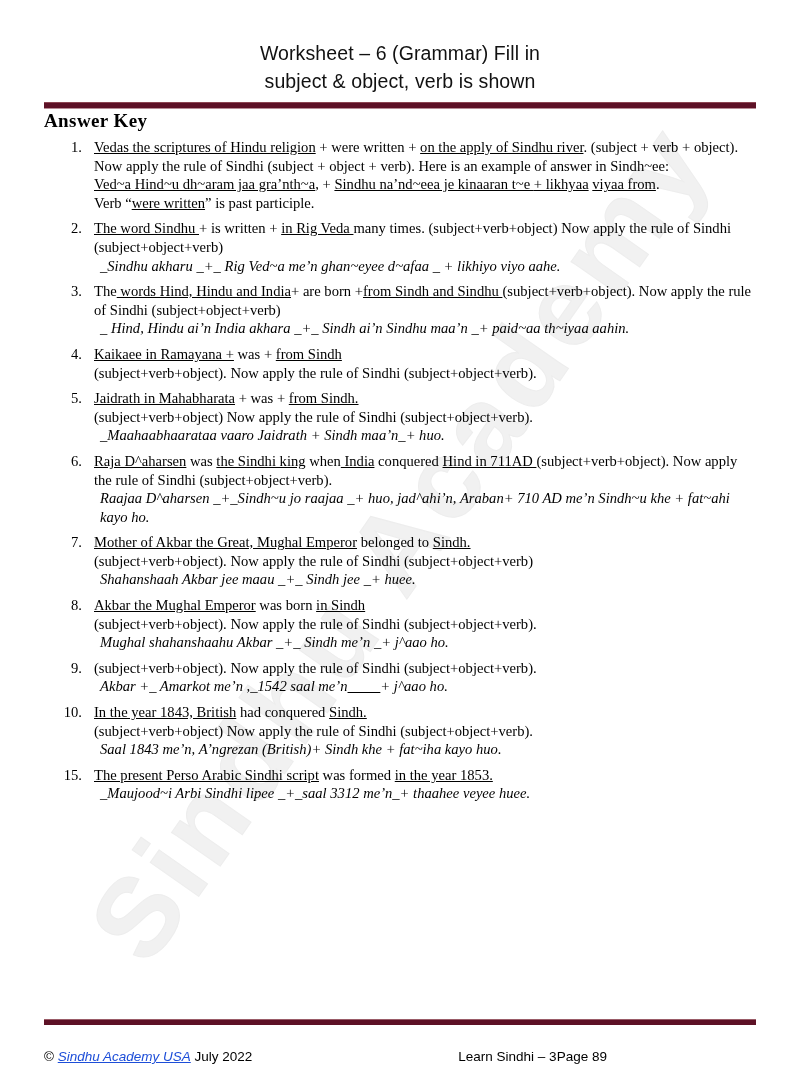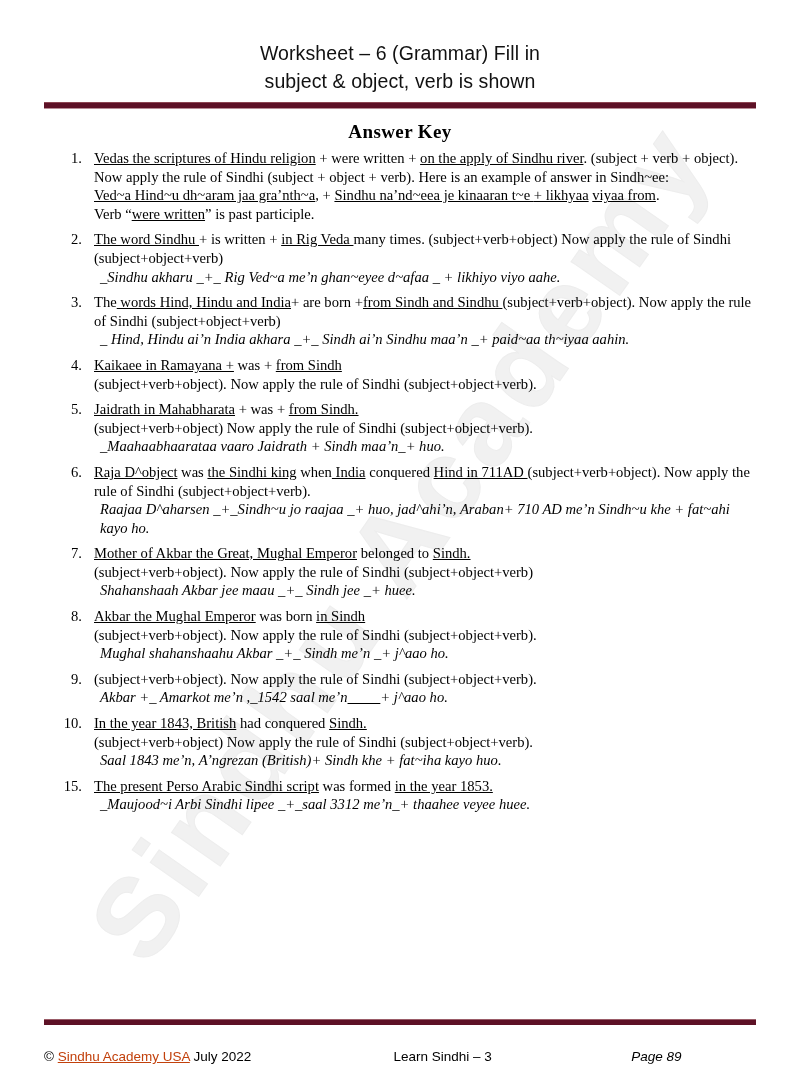--- a/index.html
+++ b/index.html
@@ -66,26 +66,25 @@
   .header-rule {
     margin-top: 7px;
     height: 5px;
     border-top: 1px solid #8c4552;
     background: #5d1126;
     box-shadow: 0 1px 0 #b78c95;
   }
 
   
   .answer-key {
-    margin-top: 13px;
+    margin-top: 2px;
     font-family: "Liberation Serif", serif;
     font-weight: bold;
     font-size: 19px;
     letter-spacing: 0.4px;
-    text-align: center;
   }
 
   
   ol.qlist {
     list-style: none;
     margin: 6px 0 0 0;
     padding: 0;
   }
   ol.qlist > li {
     position: relative;
@@ -129,24 +128,25 @@
     border-top: 1px solid #9a5c68;
     margin-bottom: 24px;
   }
   .footer-row {
     display: flex;
     align-items: baseline;
     font-family: "Liberation Sans", sans-serif;
     font-size: 13.5px;
   }
   .footer-left { width: 40%; }
-  .footer-center { width: 32%; text-align: center; }
-  .footer-right { width: 28%; text-align: center; font-style: italic; }
+  .footer-center { width: 32%; text-align: right; }
+  .footer-right { width: 28%; text-align: left; }
   .footer-link {
-    color: #c2410c;
+    color: #1d4ed8;
+    font-style: italic;
     text-decoration: underline;
   }
 </style>
 </head>
 <body>
 
 <div class="watermark">
   <span>Sindhu Academy</span>
 </div>
 
@@ -183,21 +183,21 @@
         <span class="ln">(subject+verb+object). Now apply the rule of Sindhi (subject+object+verb).</span>
       </li>
       <li>
         <span class="num">5.</span>
         <span class="ln"><u class="u">Jaidrath in Mahabharata</u> + was + <u class="u">from Sindh.</u></span>
         <span class="ln">(subject+verb+object) Now apply the rule of Sindhi (subject+object+verb).</span>
         <span class="ln ital">_Maahaabhaarataa vaaro Jaidrath + Sindh maa’n_+ huo.</span>
       </li>
       <li>
         <span class="num">6.</span>
-        <span class="ln"><u class="u">Raja D^object</u> was <u class="u">the Sindhi king</u> when<u class="u"> India</u> conquered <u class="u">Hind in 711AD </u>(subject+verb+object).  Now apply the rule of Sindhi (subject+object+verb).</span>
+        <span class="ln"><u class="u">Raja D^aharsen</u> was <u class="u">the Sindhi king</u> when<u class="u"> India</u> conquered <u class="u">Hind in 711AD </u>(subject+verb+object).  Now apply the rule of Sindhi (subject+object+verb).</span>
         <span class="ln ital"> Raajaa D^aharsen _+_Sindh~u jo raajaa _+ huo, jad^ahi’n,  Araban+ 710 AD me’n Sindh~u khe + fat~ahi kayo ho.</span>
       </li>
       <li>
         <span class="num">7.</span>
         <span class="ln"><u class="u">Mother of Akbar the Great, Mughal Emperor</u>  belonged to <u class="u">Sindh.</u></span>
         <span class="ln">(subject+verb+object). Now apply the rule of Sindhi (subject+object+verb)</span>
         <span class="ln ital">Shahanshaah Akbar jee maau _+_ Sindh jee _+ huee.</span>
       </li>
       <li>
         <span class="num">8.</span>

